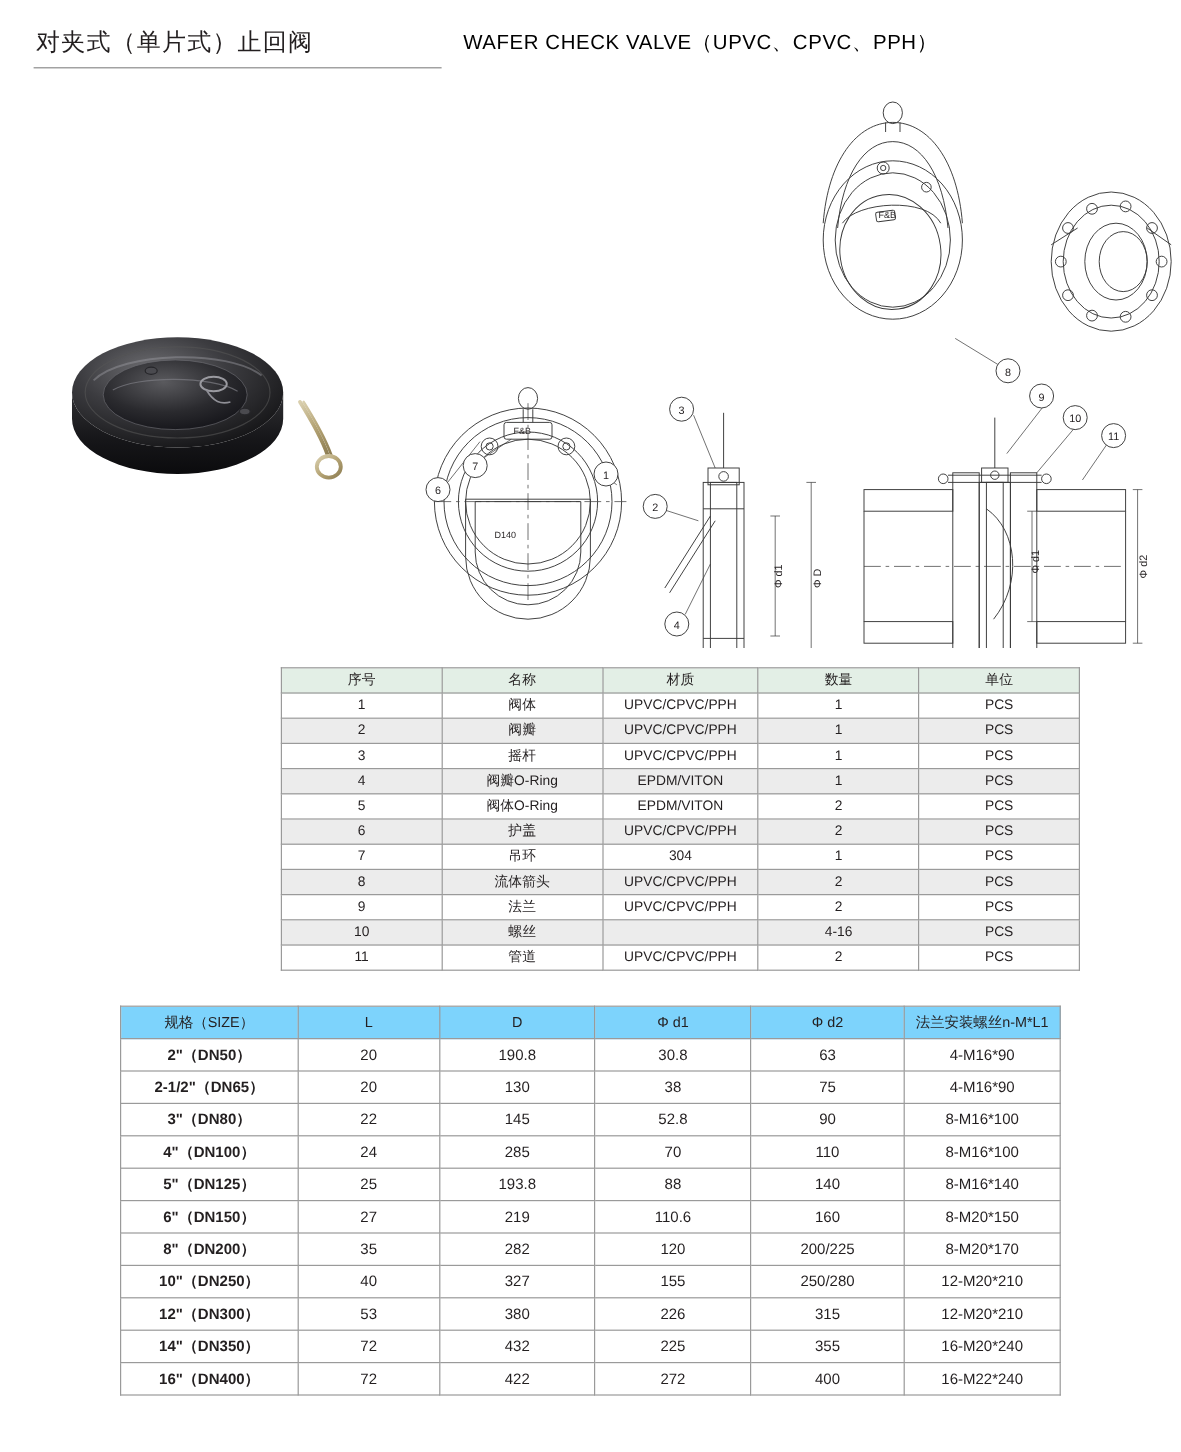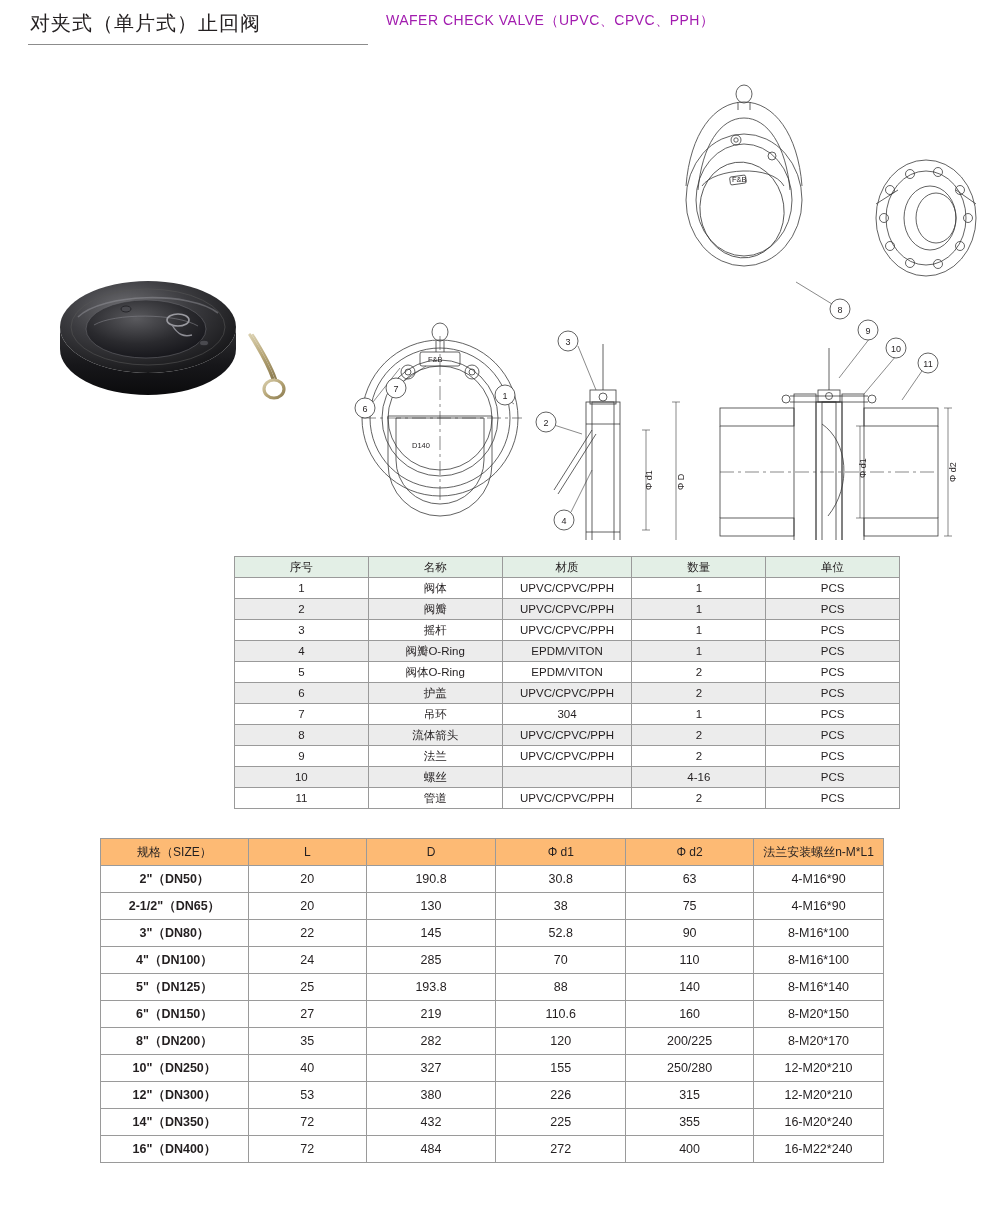--- a/index.html
+++ b/index.html
@@ -9,40 +9,40 @@
     background: #ffffff;
     font-family: "Liberation Sans", sans-serif;
     color: #231f20;
     position: relative;
     overflow: hidden;
   }
 
   
   .header {
     position: absolute;
-    top: 0; left: 0; width: 927px; height: 56px;
+    top: 12px; left: 0; width: 927px; height: 56px;
   }
   .title-cn {
     position: absolute;
     left: 30px; top: 10px;
     font-size: 20px;
     letter-spacing: 1px;
     color: #231f20;
     white-space: nowrap;
   }
   .title-rule {
     position: absolute;
     left: 28px; top: 44px; width: 340px;
     border-bottom: 1px solid #8c8c8c;
   }
   .title-en {
     position: absolute;
     left: 386px; top: 12px;
-    font-size: 14px;
-    color: #a21caf;
+    font-size: 17px;
+    color: #000000;
     letter-spacing: 0.5px;
     white-space: nowrap;
   }
 
   
   .figure-area {
     position: absolute;
     left: 0; top: 60px; width: 984px; height: 480px; margin-left: 44px;
   }
   .fig-svg { display: block; }
@@ -90,21 +90,21 @@
     font-size: 12.5px;
   }
   .size-table th, .size-table td {
     border: 1px solid #9a9a9a;
     text-align: center;
     height: 27px;
     padding: 0 4px;
     font-weight: normal;
     white-space: nowrap;
   }
-  .size-table thead th { background: #fdba74; font-size: 12px; }
+  .size-table thead th { background: #7dd3fc; font-size: 12px; }
   .size-table col.s1 { width: 148px; }
   .size-table col.s2 { width: 118px; }
   .size-table col.s3 { width: 130px; }
   .size-table col.s4 { width: 130px; }
   .size-table col.s5 { width: 128px; }
   .size-table col.s6 { width: 130px; }
   .size-table tbody td.first { font-weight: bold; }
 
   .cal-txt { font-size: 9px; fill: #231f20; font-family: "Liberation Sans", sans-serif; }
   .cal-txt-sm { font-size: 7.5px; fill: #231f20; font-family: "Liberation Sans", sans-serif; }
@@ -575,19 +575,19 @@
       <td class="first">14"（DN350）</td>
       <td>72</td>
       <td>432</td>
       <td>225</td>
       <td>355</td>
       <td>16-M20*240</td>
     </tr>
     <tr>
       <td class="first">16"（DN400）</td>
       <td>72</td>
-      <td>484</td>
+      <td>422</td>
       <td>272</td>
       <td>400</td>
       <td>16-M22*240</td>
     </tr>
   </tbody>
 </table>
 
 </body></html>

